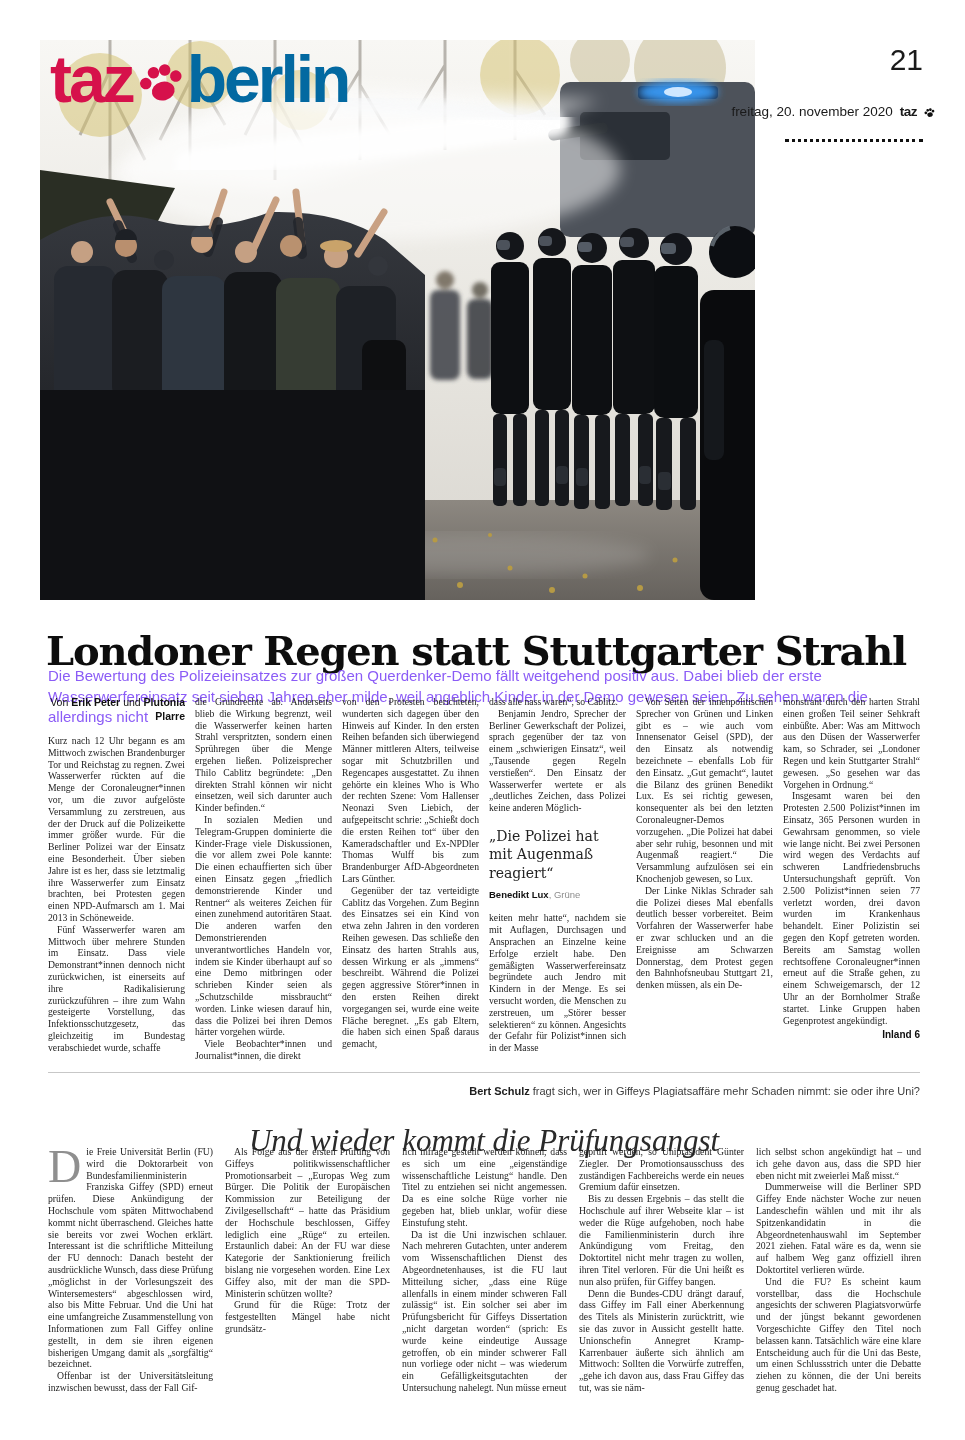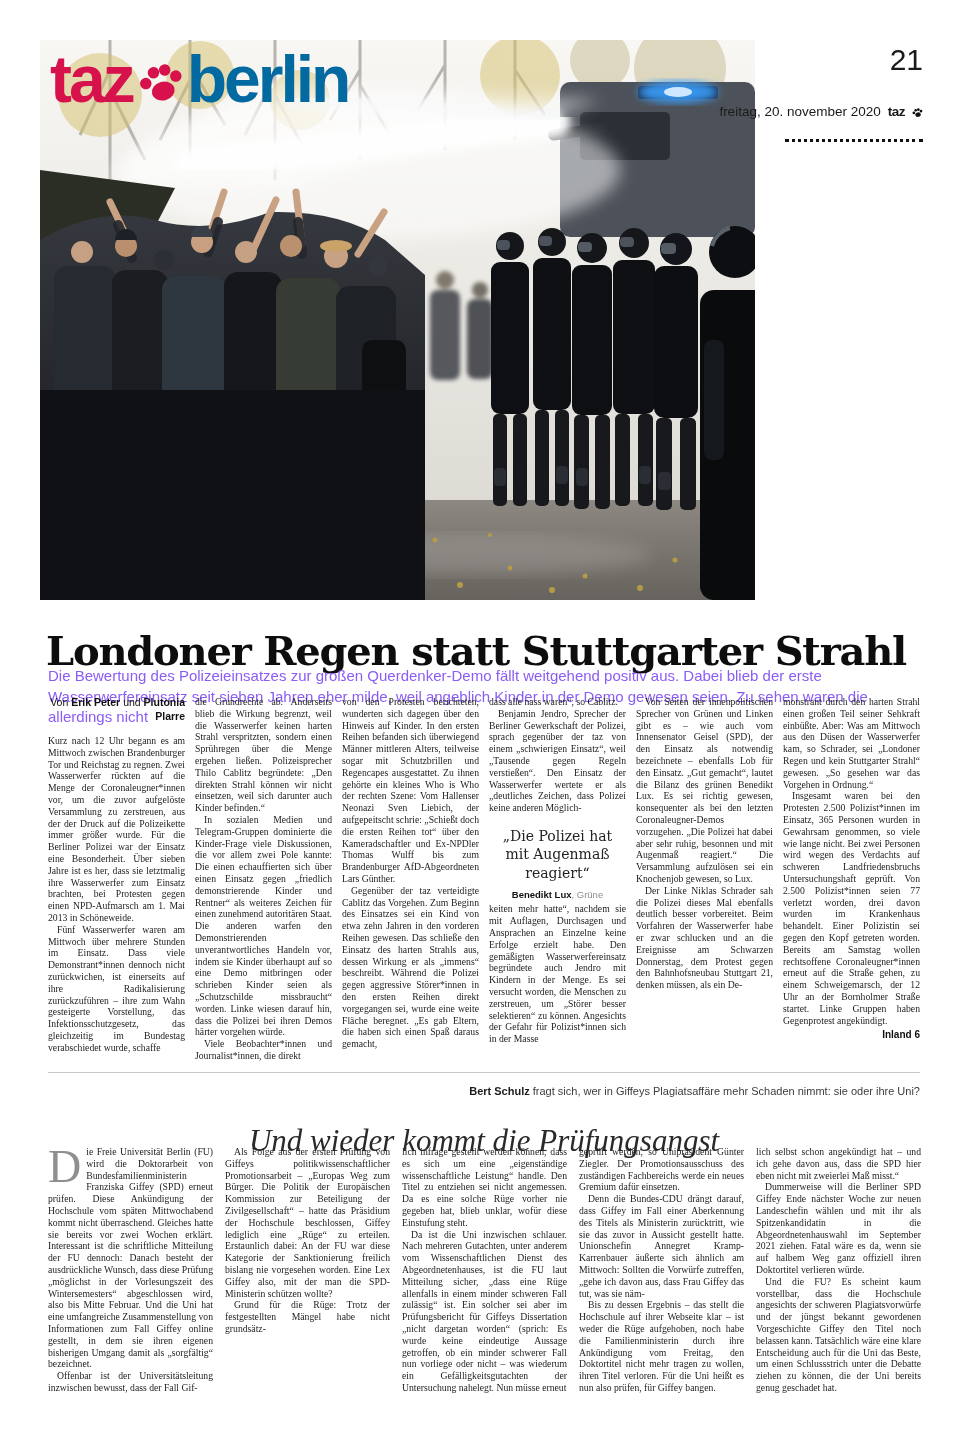--- a/index.html
+++ b/index.html
@@ -7,21 +7,21 @@
   #page{position:relative;width:965px;height:1440px;background:#fff;overflow:hidden;
         font-family:"Liberation Sans",sans-serif;color:var(--ink);}
 
   
   .photo{position:absolute;left:40px;top:40px;width:715px;height:560px;overflow:hidden;}
   .logo{position:absolute;left:50px;top:46px;display:flex;align-items:center;z-index:5;}
   .logo .lt{font:900 66px/66px "Liberation Sans",sans-serif;letter-spacing:-3px;color:var(--red);}
   .logo .lb{font:900 66px/66px "Liberation Sans",sans-serif;letter-spacing:-3px;color:#0369a1;}
   .paw{width:46px;height:46px;margin:6px 3px 0 5px;transform:rotate(-14deg);}
   .pagenum{position:absolute;top:44px;right:42px;font:400 30px/32px "Liberation Sans",sans-serif;color:#1a1a1a;z-index:5;}
-  .dateline{position:absolute;top:104px;right:42px;display:flex;align-items:center;gap:7px;
+  .dateline{position:absolute;top:104px;right:30px;display:flex;align-items:center;gap:7px;
             font:400 13.5px/16px "Liberation Sans",sans-serif;color:#1a1a1a;z-index:5;}
   .dateline .brand{font-weight:900;letter-spacing:-0.5px;}
   .minipaw{width:11px;height:11px;transform:rotate(-14deg);}
   .dotted{position:absolute;top:139px;right:42px;width:138px;border-bottom:3px dotted #111;z-index:5;}
 
   
   .caption{position:absolute;left:855px;top:471px;width:106px;
            font:700 10.5px/13.9px "Liberation Sans",sans-serif;color:#121212;}
   .caption .credit{font-weight:400;}
 
@@ -32,21 +32,21 @@
               font:400 15px/20.5px "Liberation Sans",sans-serif;color:#8b5cf6;margin-top:44px;}
   .cols{position:absolute;display:flex;}
   .cols1{left:48px;top:696px;width:872px;height:370px;gap:10px;}
   .col{flex:0 0 137px;width:137px;overflow:hidden;
        font:400 9.7px/11.8px "Liberation Serif",serif;color:#1d1d1d;
        text-align:justify;hyphens:auto;-webkit-hyphens:auto;}
   .col p{margin:0;}
   .col p.ind{text-indent:9px;}
   .byline{font:400 10.5px/13.5px "Liberation Sans",sans-serif;color:#111;margin-bottom:12px;text-align:right;}
   .byline b{font-weight:700;}
-  .pullquote{margin:13px 0 2px;text-align:center;}
+  .pullquote{margin:13px 0 11px;text-align:left;}
   .pq-text{font:400 14px/18.5px "DejaVu Serif",serif;color:#232323;}
   .pq-attr{margin-top:7px;font:700 9.5px/12px "Liberation Sans",sans-serif;color:#111;}
   .pq-attr .role{font-weight:400;color:#8d8d8d;}
   .inland{margin-top:3px;text-align:right;font:700 10px/12px "Liberation Sans",sans-serif;color:#0f0f0f;}
 
   
   .rule{position:absolute;left:48px;top:1072px;width:872px;border-top:1px solid #c7c7c7;}
   .kicker{position:absolute;left:48px;top:1084px;width:872px;text-align:right;
           font:400 11px/14px "Liberation Sans",sans-serif;color:#3c3c3c;}
   .kicker b{font-weight:700;color:#1d1d1d;}
@@ -338,22 +338,22 @@
     <div class="colw">
         <p class="ind">Als Folge aus der ersten Prüfung von Giffeys politikwissenschaftlicher Promotionsarbeit – „Europas Weg zum Bürger. Die Politik der Europäischen Kommission zur Beteiligung der Zivilgesellschaft“ – hatte das Präsidium der Hochschule beschlossen, Giffey lediglich eine „Rüge“ zu erteilen. Erstaunlich dabei: An der FU war diese Kategorie der Sanktionierung freilich bislang nie vorgesehen worden. Eine Lex Giffey also, mit der man die SPD-Ministerin schützen wollte?</p>
         <p class="ind">Grund für die Rüge: Trotz der festgestellten Mängel habe nicht grundsätz-</p>
       </div>
     <div class="colw">
         <p>lich infrage gestellt werden können, dass es sich um eine „eigenständige wissenschaftliche Leistung“ handle. Den Titel zu entziehen sei nicht angemessen. Da es eine solche Rüge vorher nie gegeben hat, blieb unklar, wofür diese Einstufung steht.</p>
         <p class="ind">Da ist die Uni inzwischen schlauer. Nach mehreren Gutachten, unter anderem vom Wissenschaftlichen Dienst des Abgeordnetenhauses, ist die FU laut Mitteilung sicher, „dass eine Rüge allenfalls in einem minder schweren Fall zulässig“ ist. Ein solcher sei aber im Prüfungsbericht für Giffeys Dissertation „nicht dargetan worden“ (sprich: Es wurde keine eindeutige Aussage getroffen, ob ein minder schwerer Fall nun vorliege oder nicht – was wiederum ein Gefälligkeitsgutachten der Untersuchung nahelegt. Nun müsse erneut</p>
       </div>
     <div class="colw">
         <p>geprüft werden, so Unipräsident Günter Ziegler. Der Promotionsausschuss des zuständigen Fachbereichs werde ein neues Gremium dafür einsetzen.</p>
+        <p class="ind">Bis zu dessen Ergebnis – das stellt die Hochschule auf ihrer Webseite klar – ist weder die Rüge aufgehoben, noch habe die Familienministerin durch ihre Ankündigung vom Freitag, den Doktortitel nicht mehr tragen zu wollen, ihren Titel verloren. Für die Uni heißt es nun also prüfen, für Giffey bangen.</p>
         <p class="ind">Denn die Bundes-CDU drängt darauf, dass Giffey im Fall einer Aberkennung des Titels als Ministerin zurücktritt, wie sie das zuvor in Aussicht gestellt hatte. Unionschefin Annegret Kramp-Karrenbauer äußerte sich ähnlich am Mittwoch: Sollten die Vorwürfe zutreffen, „gehe ich davon aus, dass Frau Giffey das tut, was sie näm-</p>
-        <p class="ind">Bis zu dessen Ergebnis – das stellt die Hochschule auf ihrer Webseite klar – ist weder die Rüge aufgehoben, noch habe die Familienministerin durch ihre Ankündigung vom Freitag, den Doktortitel nicht mehr tragen zu wollen, ihren Titel verloren. Für die Uni heißt es nun also prüfen, für Giffey bangen.</p>
       </div>
     <div class="colw">
         <p>lich selbst schon angekündigt hat – und ich gehe davon aus, dass die SPD hier eben nicht mit zweierlei Maß misst.“</p>
         <p class="ind">Dummerweise will die Berliner SPD Giffey Ende nächster Woche zur neuen Landeschefin wählen und mit ihr als Spitzenkandidatin in die Abgeordnetenhauswahl im September 2021 ziehen. Fatal wäre es da, wenn sie auf halbem Weg ganz offiziell ihren Doktortitel verlieren würde.</p>
         <p class="ind">Und die FU? Es scheint kaum vorstellbar, dass die Hochschule angesichts der schweren Plagiatsvorwürfe und der jüngst bekannt gewordenen Vorgeschichte Giffey den Titel noch belassen kann. Tatsächlich wäre eine klare Entscheidung auch für die Uni das Beste, um einen Schlussstrich unter die Debatte ziehen zu können, die der Uni bereits genug geschadet hat.</p>
       </div>
   </div>
 
 </div>
 

